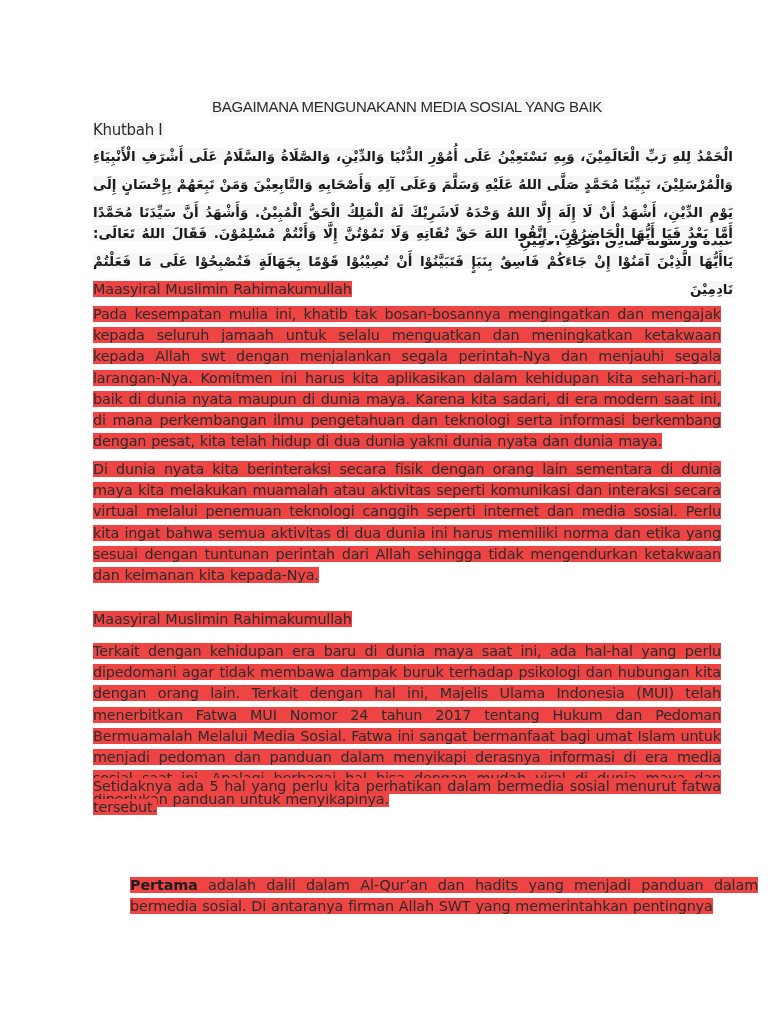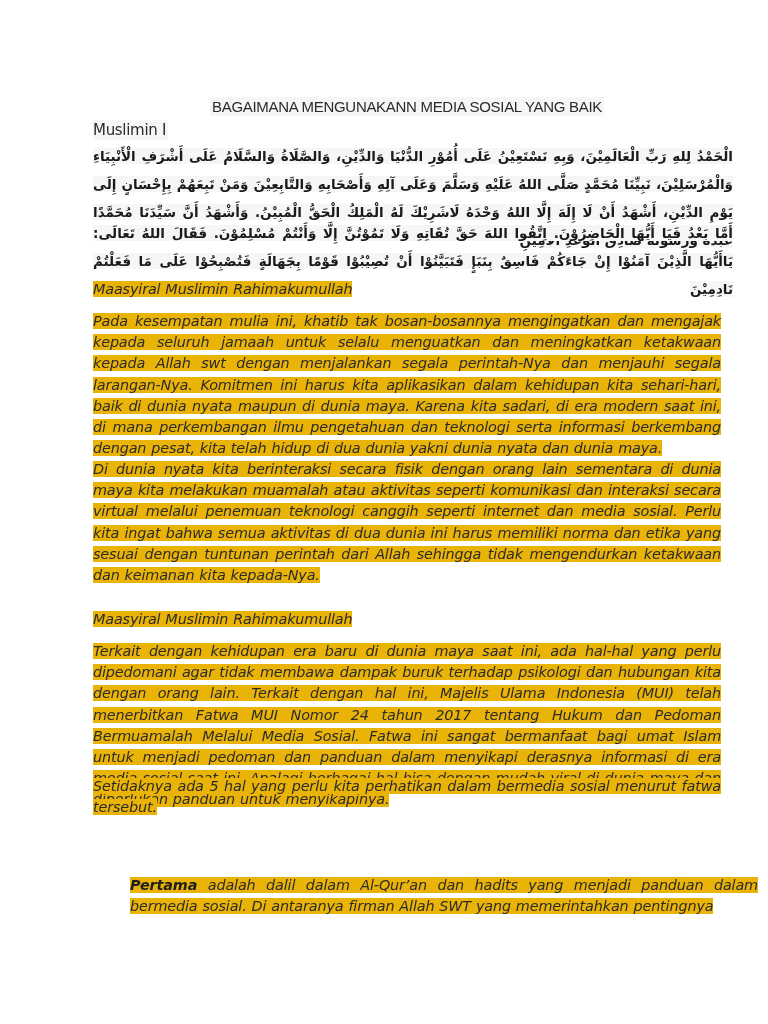--- a/index.html
+++ b/index.html
@@ -69,53 +69,52 @@
     left: 0;
     width: 628px;
     font-size: 14.4px;
     line-height: 21.2px;
     text-align: justify;
     letter-spacing: -0.15px;
     word-spacing: 0.5px;
     color: #2b2b2b;
   }
   .para span.t {
-    background: #eab308;
+    background: #ef4444;
     -webkit-box-decoration-break: clone;
     box-decoration-break: clone;
-    font-style: italic;
   }
   .para b { font-weight: bold; color: #1e1e1e; }
 </style>
 </head>
 <body>
 
 <div class="page">
 
   <div class="title">
     <span class="hl">BAGAIMANA MENGUNAKANN MEDIA SOSIAL YANG BAIK</span>
   </div>
 
   <div class="sub">
-    <span class="hl">Muslimin I</span>
+    <span class="hl">Khutbah I</span>
   </div>
 
   <div class="arabic a1">
     <span>الْحَمْدُ لِلهِ رَبِّ الْعَالَمِيْنَ، وَبِهِ نَسْتَعِيْنُ عَلَى أُمُوْرِ الدُّنْيَا وَالدِّيْنِ، وَالصَّلَاةُ وَالسَّلَامُ عَلَى أَشْرَفِ الْأَنْبِيَاءِ وَالْمُرْسَلِيْنَ، نَبِيِّنَا مُحَمَّدٍ صَلَّى اللهُ عَلَيْهِ وَسَلَّمَ وَعَلَى آلِهِ وَأَصْحَابِهِ وَالتَّابِعِيْنَ وَمَنْ تَبِعَهُمْ بِإِحْسَانٍ إِلَى يَوْمِ الدِّيْنِ، أَشْهَدُ أَنْ لَا إِلَهَ إِلَّا اللهُ وَحْدَهُ لَاشَرِيْكَ لَهُ الْمَلِكُ الْحَقُّ الْمُبِيْنُ. وَأَشْهَدُ أَنَّ سَيِّدَنَا مُحَمَّدًا عَبْدُهُ وَرَسُوْلُهُ صَادِقُ الْوَعْدِ الْأَمِيْنِ</span>
   </div>
 
   <div class="arabic a2">
     <span>أَمَّا بَعْدُ فَيَا أَيُّهَا الْحَاضِرُوْنَ. اِتَّقُوا اللهَ حَقَّ تُقَاتِهِ وَلَا تَمُوْتُنَّ إِلَّا وَأَنْتُمْ مُسْلِمُوْنَ. فَقَالَ اللهُ تَعَالَى: يَاأَيُّهَا الَّذِيْنَ آمَنُوْا إِنْ جَاءَكُمْ فَاسِقٌ بِنَبَإٍ فَتَبَيَّنُوْا أَنْ تُصِيْبُوْا قَوْمًا بِجَهَالَةٍ فَتُصْبِحُوْا عَلَى مَا فَعَلْتُمْ نَادِمِيْنَ</span>
   </div>
 
   <div class="para" style="top:279px;">
     <span class="t">Maasyiral Muslimin Rahimakumullah</span>
   </div>
 
-  <div class="para" style="top:311px;">
+  <div class="para" style="top:304px;">
     <span class="t">Pada kesempatan mulia ini, khatib tak bosan-bosannya mengingatkan dan mengajak kepada seluruh jamaah untuk selalu menguatkan dan meningkatkan ketakwaan kepada Allah swt dengan menjalankan segala perintah-Nya dan menjauhi segala larangan-Nya. Komitmen ini harus kita aplikasikan dalam kehidupan kita sehari-hari, baik di dunia nyata maupun di dunia maya. Karena kita sadari, di era modern saat ini, di mana perkembangan ilmu pengetahuan dan teknologi serta informasi berkembang dengan pesat, kita telah hidup di dua dunia yakni dunia nyata dan dunia maya.</span>
   </div>
 
   <div class="para" style="top:459px;">
     <span class="t">Di dunia nyata kita berinteraksi secara fisik dengan orang lain sementara di dunia maya kita melakukan muamalah atau aktivitas seperti komunikasi dan interaksi secara virtual melalui penemuan teknologi canggih seperti internet dan media sosial. Perlu kita ingat bahwa semua aktivitas di dua dunia ini harus memiliki norma dan etika yang sesuai dengan tuntunan perintah dari Allah sehingga tidak mengendurkan ketakwaan dan keimanan kita kepada-Nya.</span>
   </div>
 
   <div class="para" style="top:609px;">
     <span class="t">Maasyiral Muslimin Rahimakumullah</span>
   </div>

